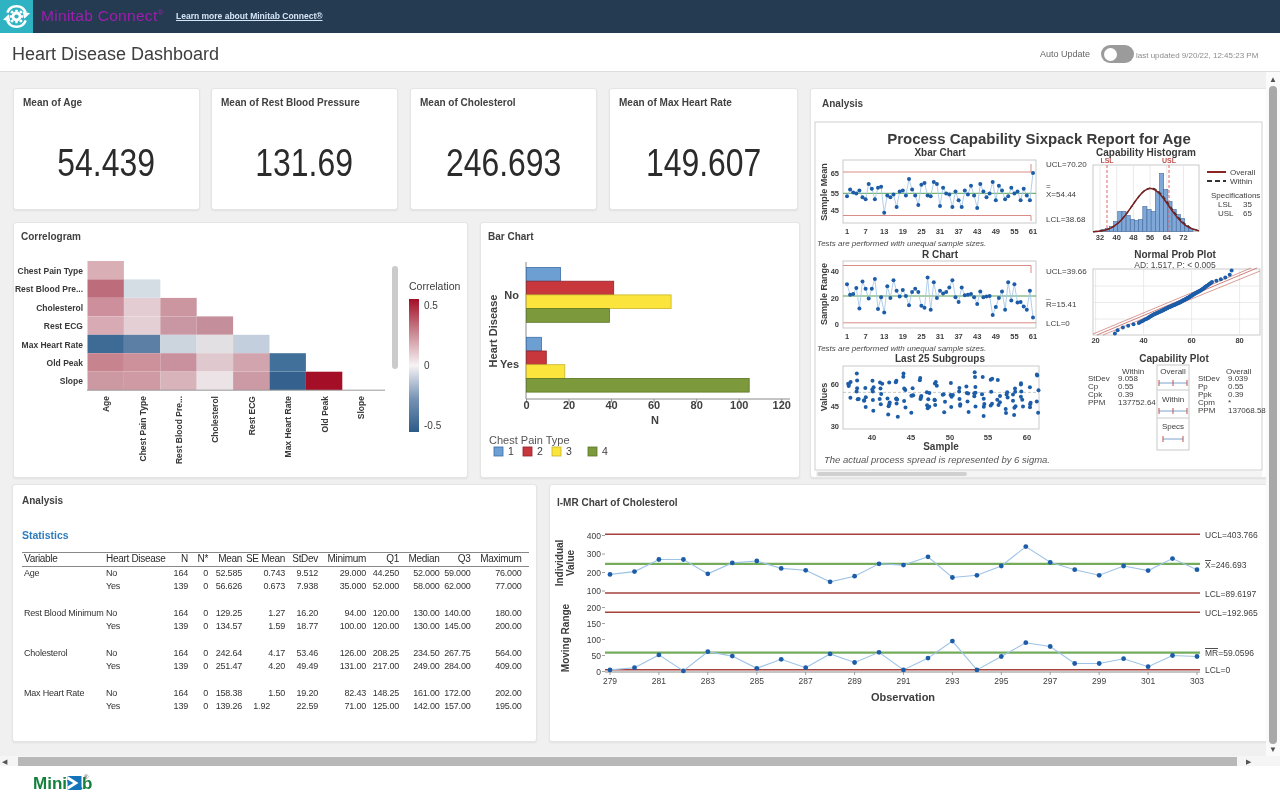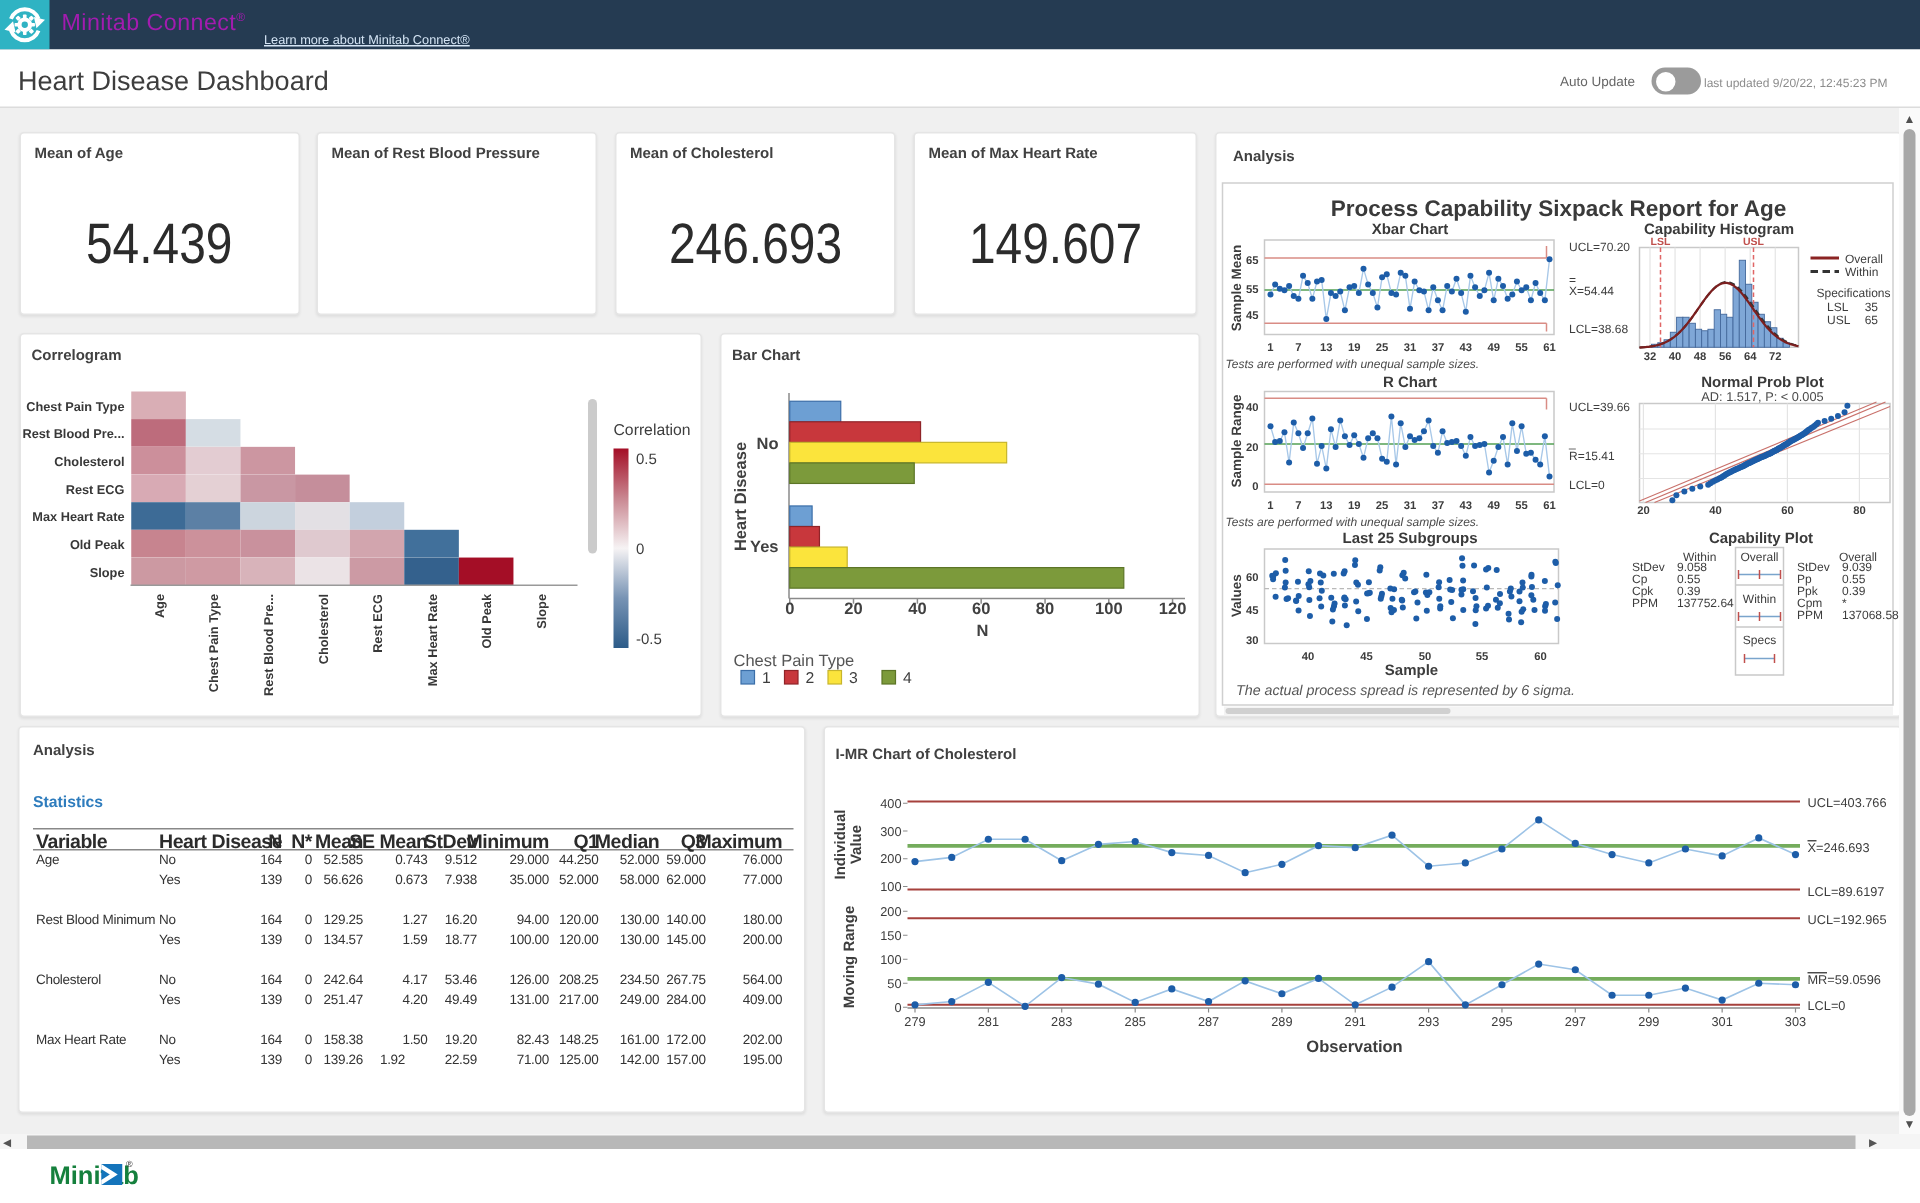--- a/index.html
+++ b/index.html
@@ -1,21 +1,21 @@
 <!DOCTYPE html>
 <html><head><meta charset="utf-8"><style>
 * { margin:0; padding:0; box-sizing:border-box; }
 body { width:1280px; height:802px; overflow:hidden; font-family:"Liberation Sans",sans-serif; background:#fff; position:relative; }
 .abs { position:absolute; }
 .card { position:absolute; background:#fff; border:1px solid #e5e5e5; border-radius:3px; box-shadow:0 1px 2px rgba(0,0,0,0.07); }
 .ctitle { position:absolute; left:9px; top:8px; font-size:10px; font-weight:bold; color:#414141; }
 .kpi { position:absolute; width:100%; text-align:center; top:53px; font-size:38px; color:#2b2b2b; }
 .kpi span { display:inline-block; transform:scaleX(0.84); }
 .tc { position:absolute; font-size:9px; letter-spacing:-0.2px; color:#333; white-space:nowrap; }
-.th { font-weight:bold; color:#2b2b2b; font-size:13px; letter-spacing:-0.3px; }
+.th { font-weight:normal; color:#2b2b2b; font-size:10px; letter-spacing:-0.3px; }
 .tr { text-align:right; }
 svg text { font-family:"Liberation Sans",sans-serif; }
 .t7 { font-size:7.5px; font-weight:bold; fill:#3d3d3d; }
 .t85 { font-size:8.5px; fill:#3d3d3d; }
 .hml { font-size:8.5px; font-weight:bold; fill:#383838; }
 .bt { font-size:11px; font-weight:bold; fill:#404040; }
 .st { font-size:10px; font-weight:bold; fill:#3a3a3a; }
 </style></head><body>
 
 <div class="abs" style="left:0;top:0;width:1280px;height:33px;background:#253b52;"></div>
@@ -36,37 +36,38 @@
       <rect x="20.3" y="15.3" width="3" height="2.4" rx="0.5"></rect>
       <rect x="10.8" y="10.8" width="2.6" height="2.6" rx="0.5" transform="rotate(45 12.1 12.1)"></rect>
       <rect x="19.6" y="10.8" width="2.6" height="2.6" rx="0.5" transform="rotate(45 20.9 12.1)"></rect>
       <rect x="10.8" y="19.6" width="2.6" height="2.6" rx="0.5" transform="rotate(45 12.1 20.9)"></rect>
       <rect x="19.6" y="19.6" width="2.6" height="2.6" rx="0.5" transform="rotate(45 20.9 20.9)"></rect>
     </g>
   </g>
   <circle cx="16.5" cy="16.5" r="2.1" fill="#2fb3c3"></circle>
 </svg>
 <div class="abs" style="left:41px;top:7px;font-size:15.5px;color:#a21caf;letter-spacing:0.3px;">Minitab Connect<span style="font-size:8px;vertical-align:6px;">®</span></div>
-<div class="abs" style="left:176px;top:21px;font-size:8.5px;font-weight:normal;color:#d5e5f5;text-decoration:underline;">Learn more about Minitab Connect®</div>
+<div class="abs" style="left:176px;top:11px;font-size:8.5px;font-weight:bold;color:#d5e5f5;text-decoration:underline;">Learn more about Minitab Connect®</div>
 
 <div class="abs" style="left:0;top:33px;width:1280px;height:39px;background:#fff;border-bottom:1px solid #dcdcdc;"></div>
 <div class="abs" style="left:12px;top:44px;font-size:18px;color:#3e3e3e;">Heart Disease Dashboard</div>
 <div class="abs" style="left:1040px;top:49px;font-size:9px;color:#666;">Auto Update</div>
 <div class="abs" style="left:1101px;top:45px;width:33px;height:18px;border-radius:9px;background:#9b9b9b;"></div>
 <div class="abs" style="left:1103.5px;top:47.5px;width:13px;height:13px;border-radius:50%;background:#fff;"></div>
 <div class="abs" style="left:1136px;top:51px;font-size:8px;color:#8c8c8c;white-space:nowrap;">last updated 9/20/22, 12:45:23 PM</div>
 
 <div class="abs" style="left:0;top:72px;width:1266px;height:684px;background:#f0f0f0;"></div>
 
 <div class="card" style="left:13px;top:88px;width:187px;height:122px;">
     <div class="ctitle">Mean of Age</div>
     <div class="kpi"><span>54.439</span></div>
   </div>
 <div class="card" style="left:211px;top:88px;width:187px;height:122px;">
     <div class="ctitle">Mean of Rest Blood Pressure</div>
+    <div class="kpi"><span>131.69</span></div>
   </div>
 <div class="card" style="left:410px;top:88px;width:187px;height:122px;">
     <div class="ctitle">Mean of Cholesterol</div>
     <div class="kpi"><span>246.693</span></div>
   </div>
 <div class="card" style="left:609px;top:88px;width:189px;height:122px;">
     <div class="ctitle">Mean of Max Heart Rate</div>
     <div class="kpi"><span>149.607</span></div>
   </div>
 

